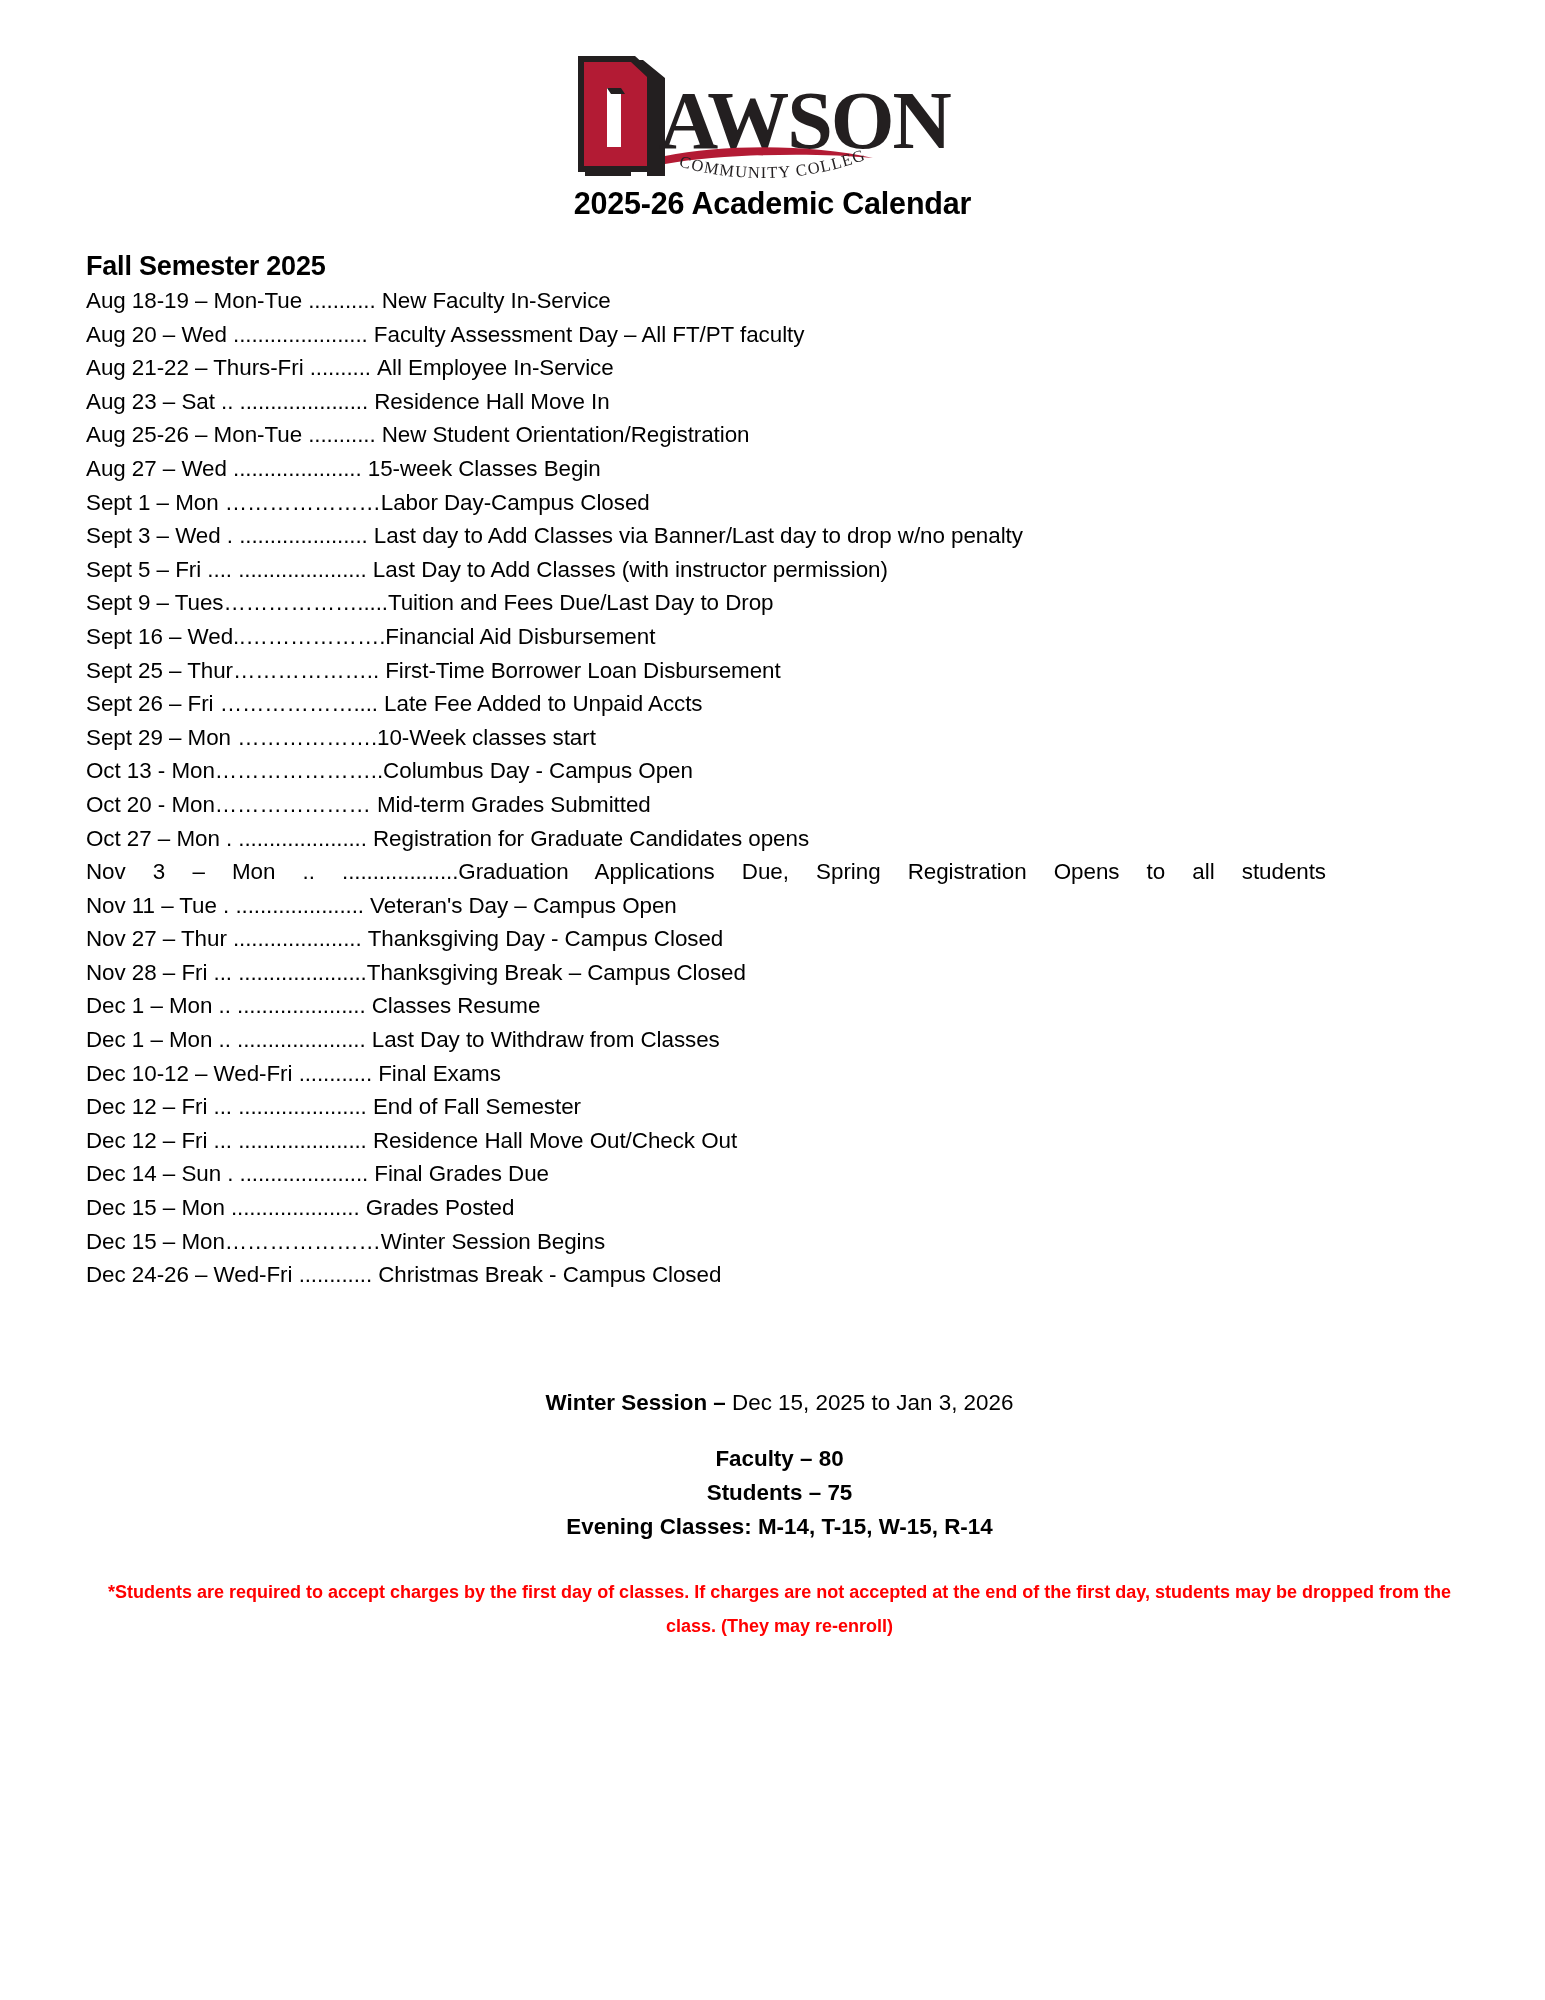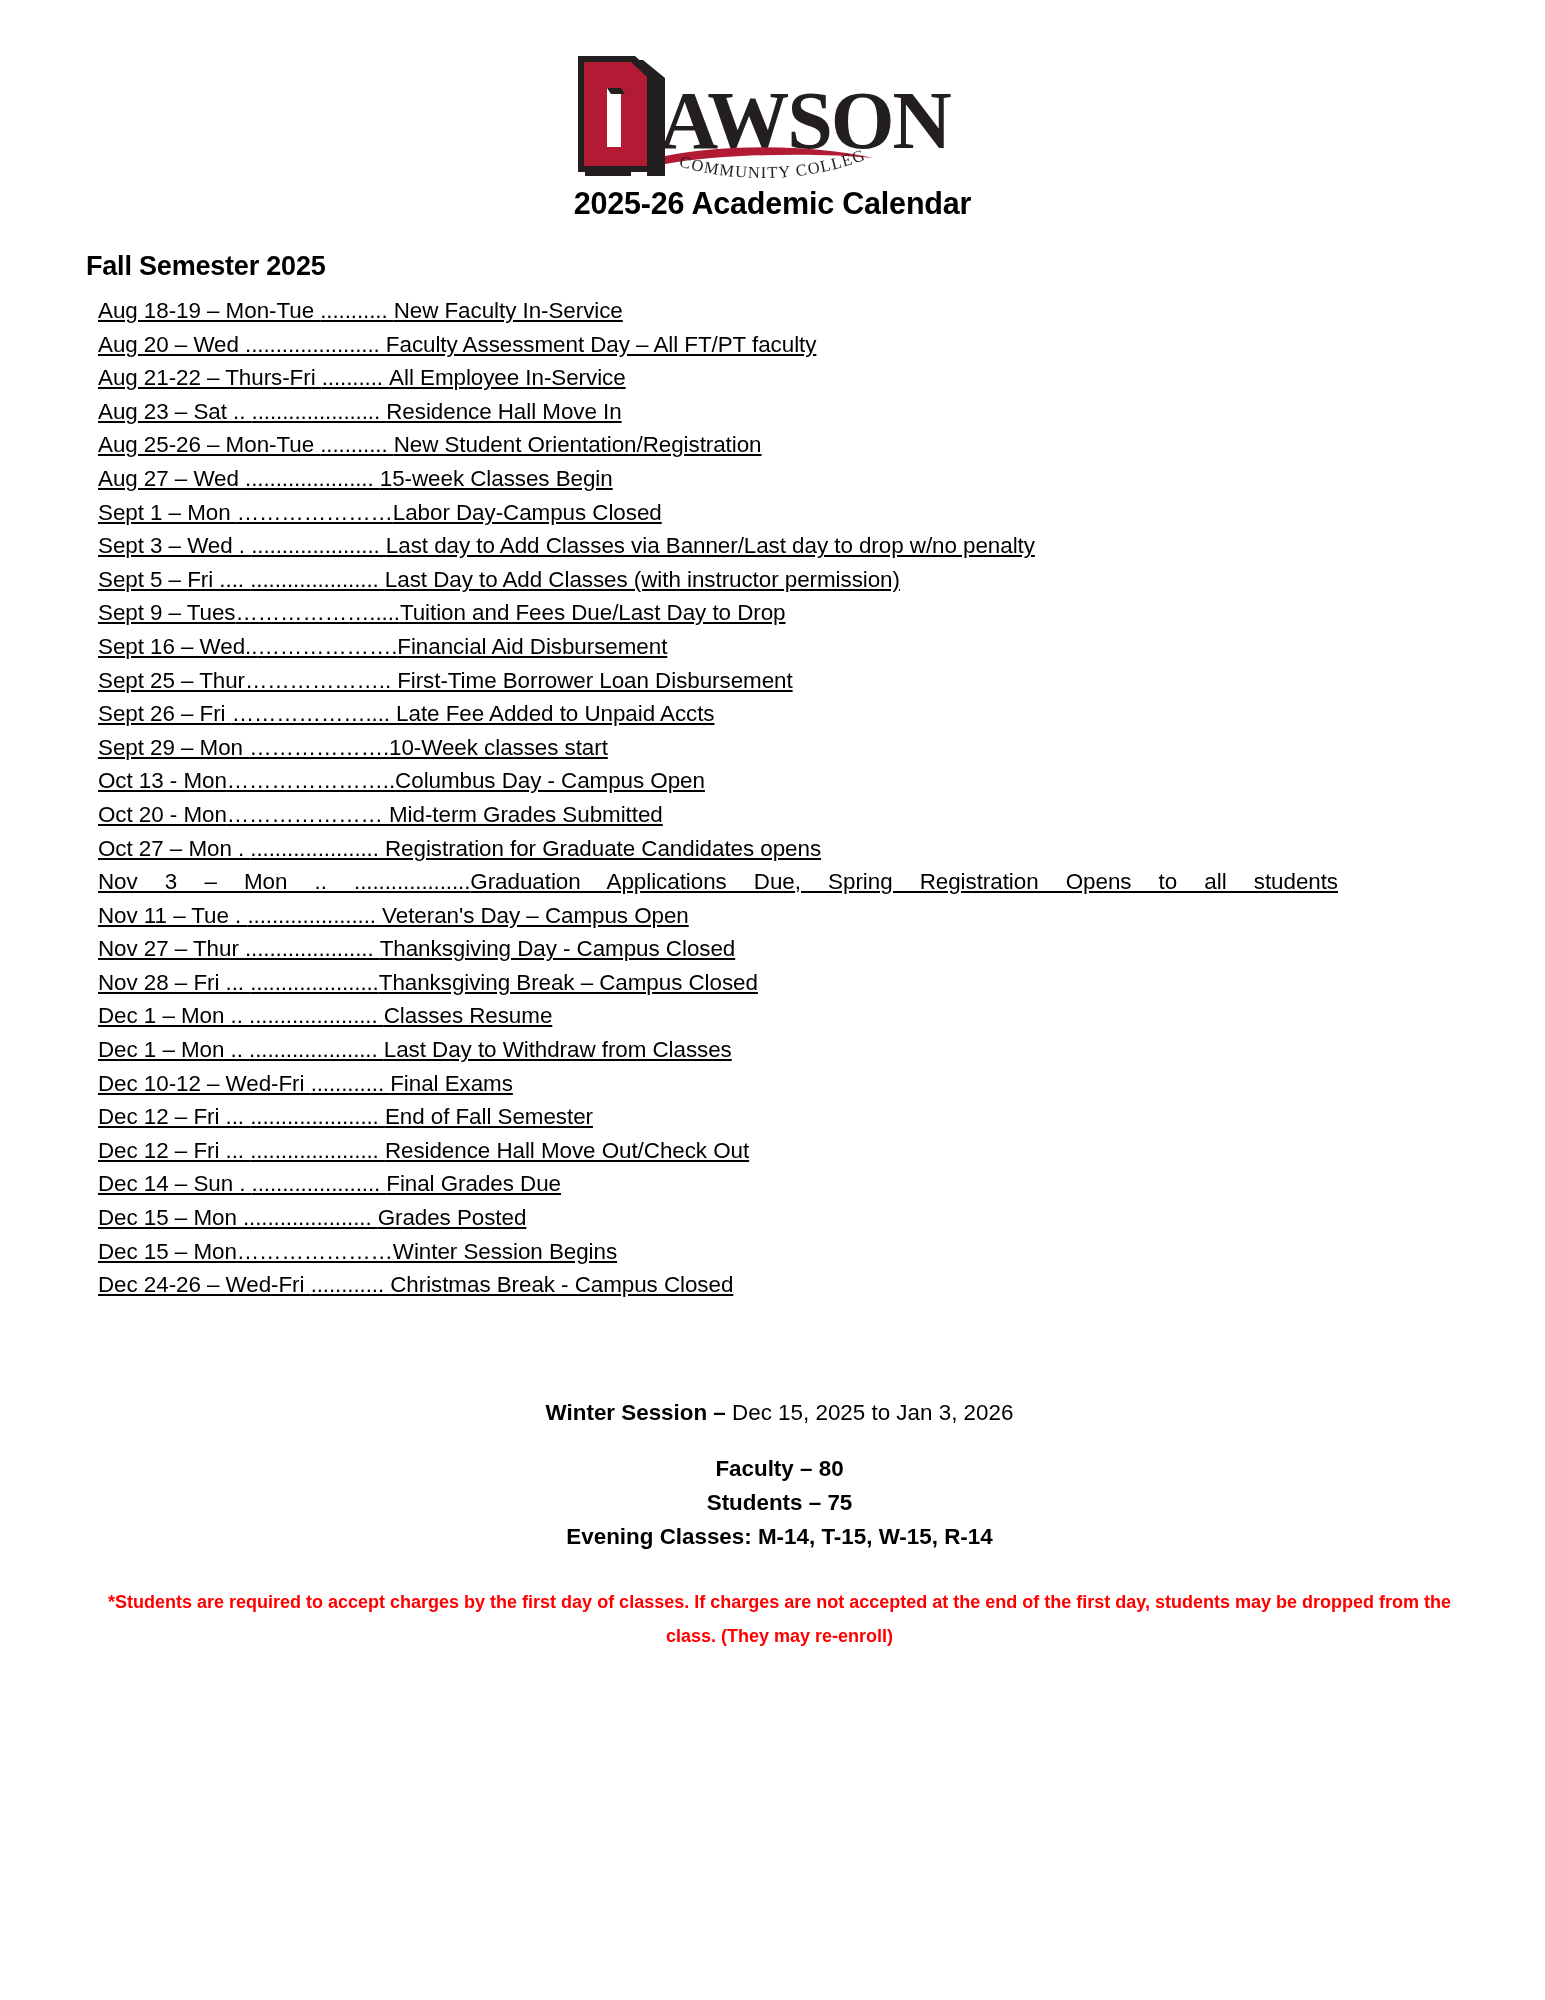--- a/index.html
+++ b/index.html
@@ -57,24 +57,23 @@
   }
   .section-heading {
     font-size: 27px;
     font-weight: bold;
     letter-spacing: -0.2px;
     margin: 0 0 2px 0;
   }
 
   
   .cal-list {
-    margin: 12px;
+    margin: 0;
     padding: 0;
     list-style: none;
-    text-decoration: underline;
   }
   .cal-row {
     font-size: 22.4px;
     line-height: 33.6px;
     white-space: nowrap;
     letter-spacing: -0.05px;
   }
   .cal-row.justify {
     white-space: normal;
     text-align: justify;

